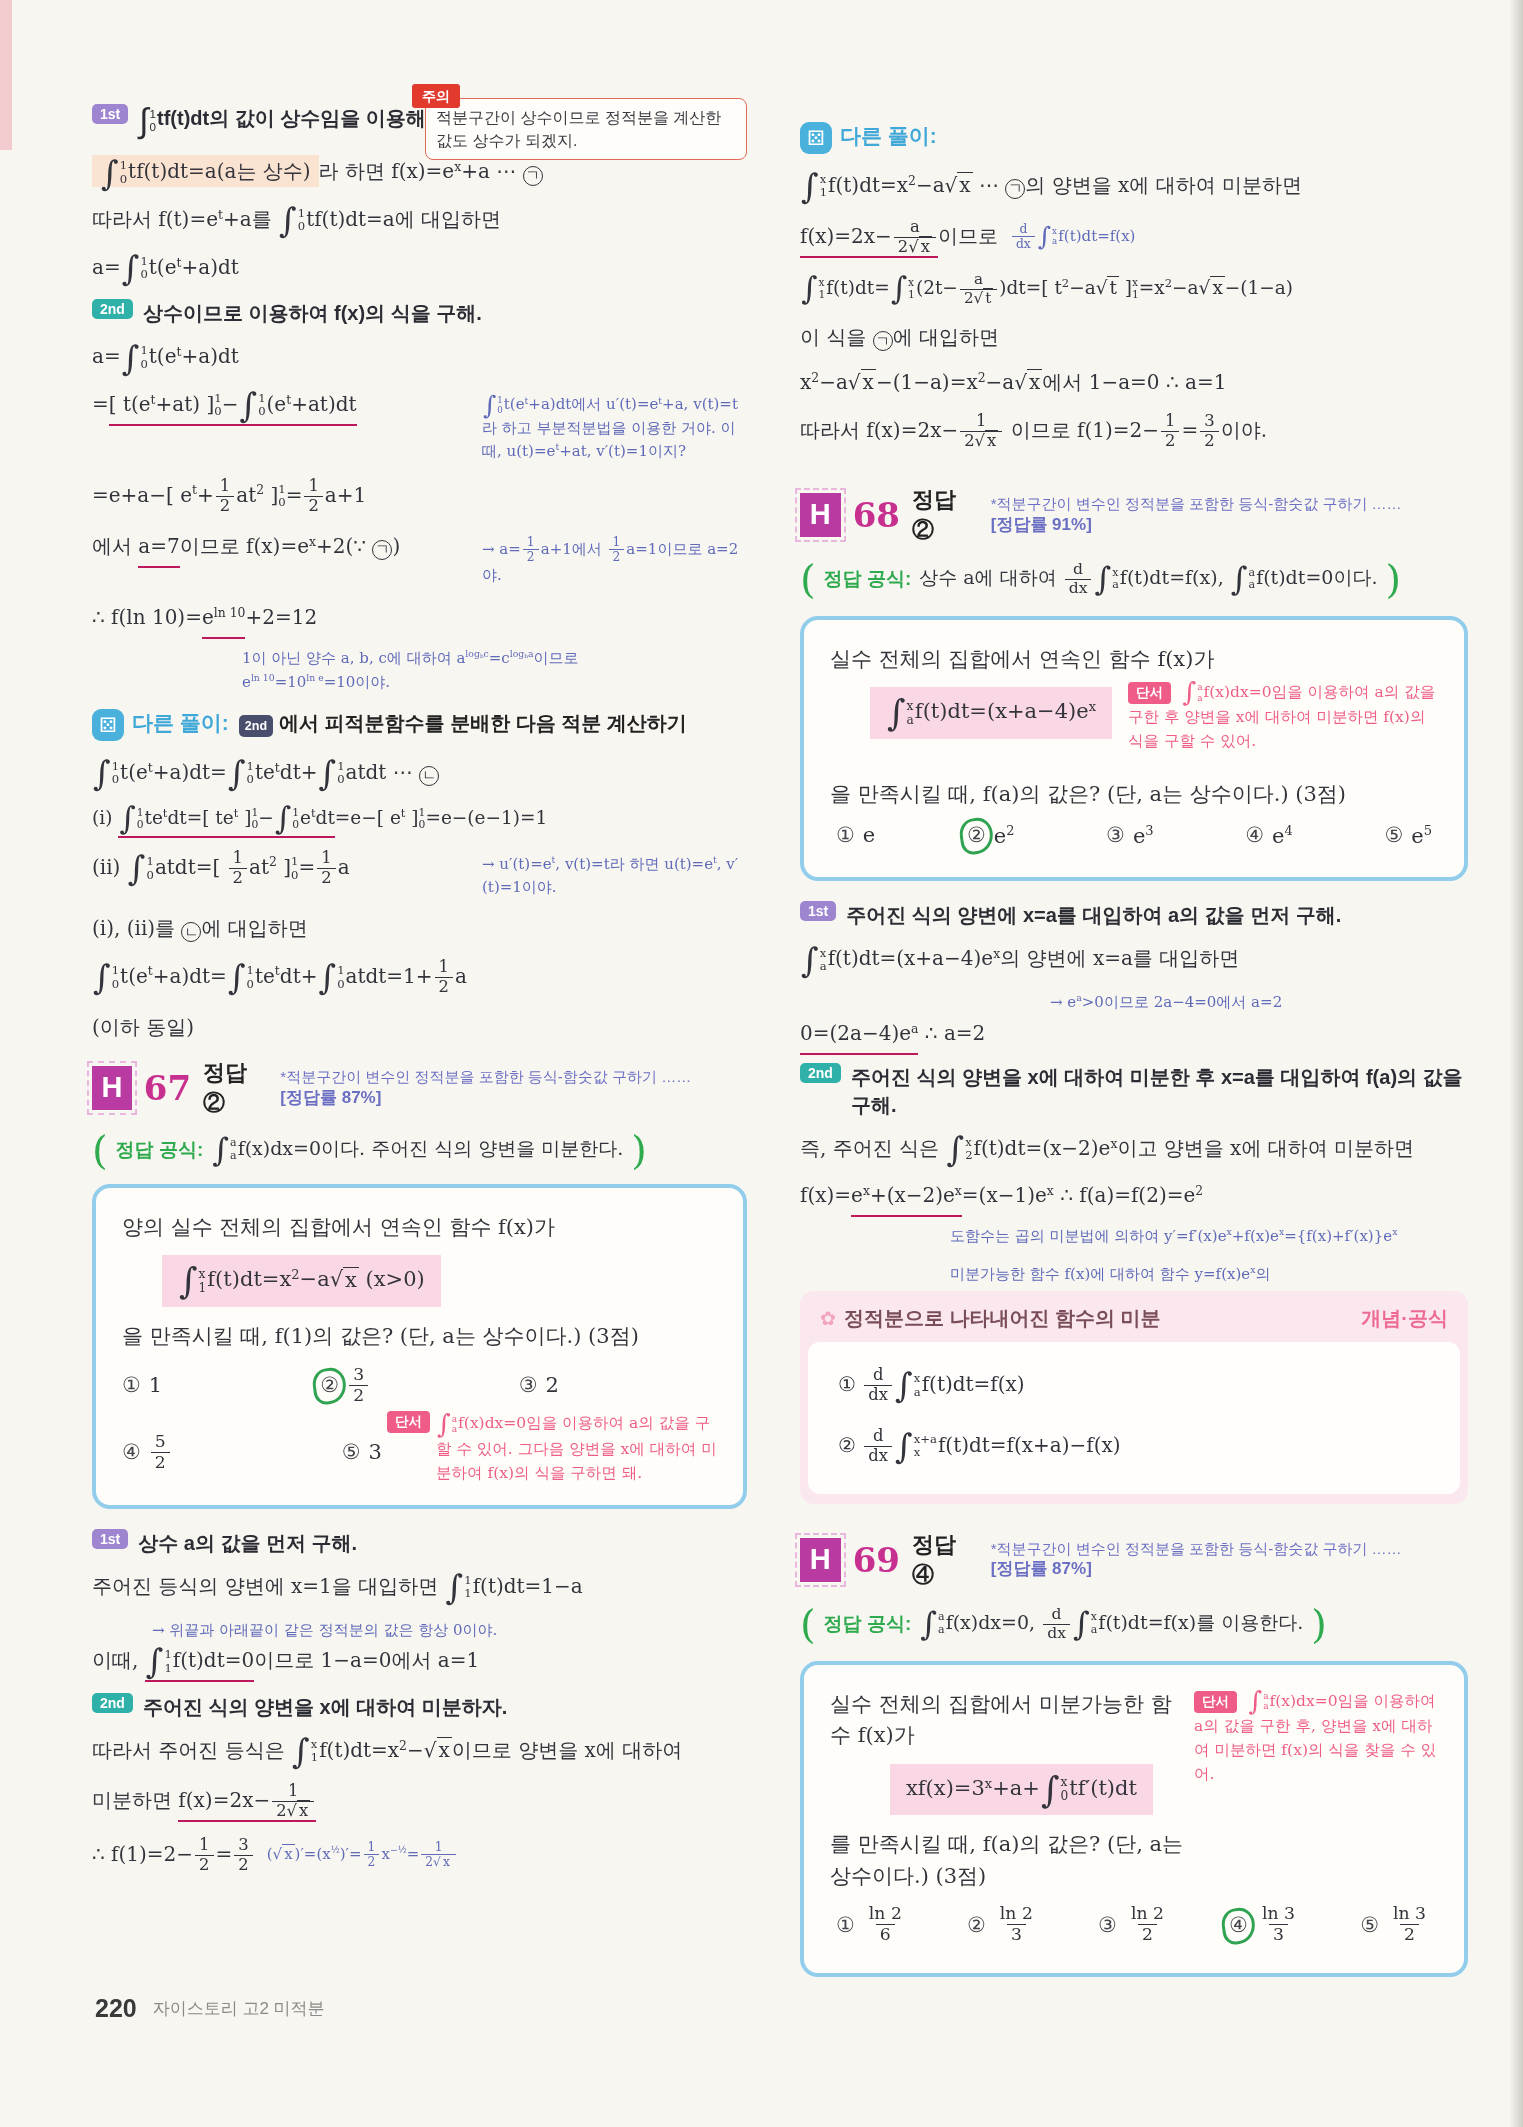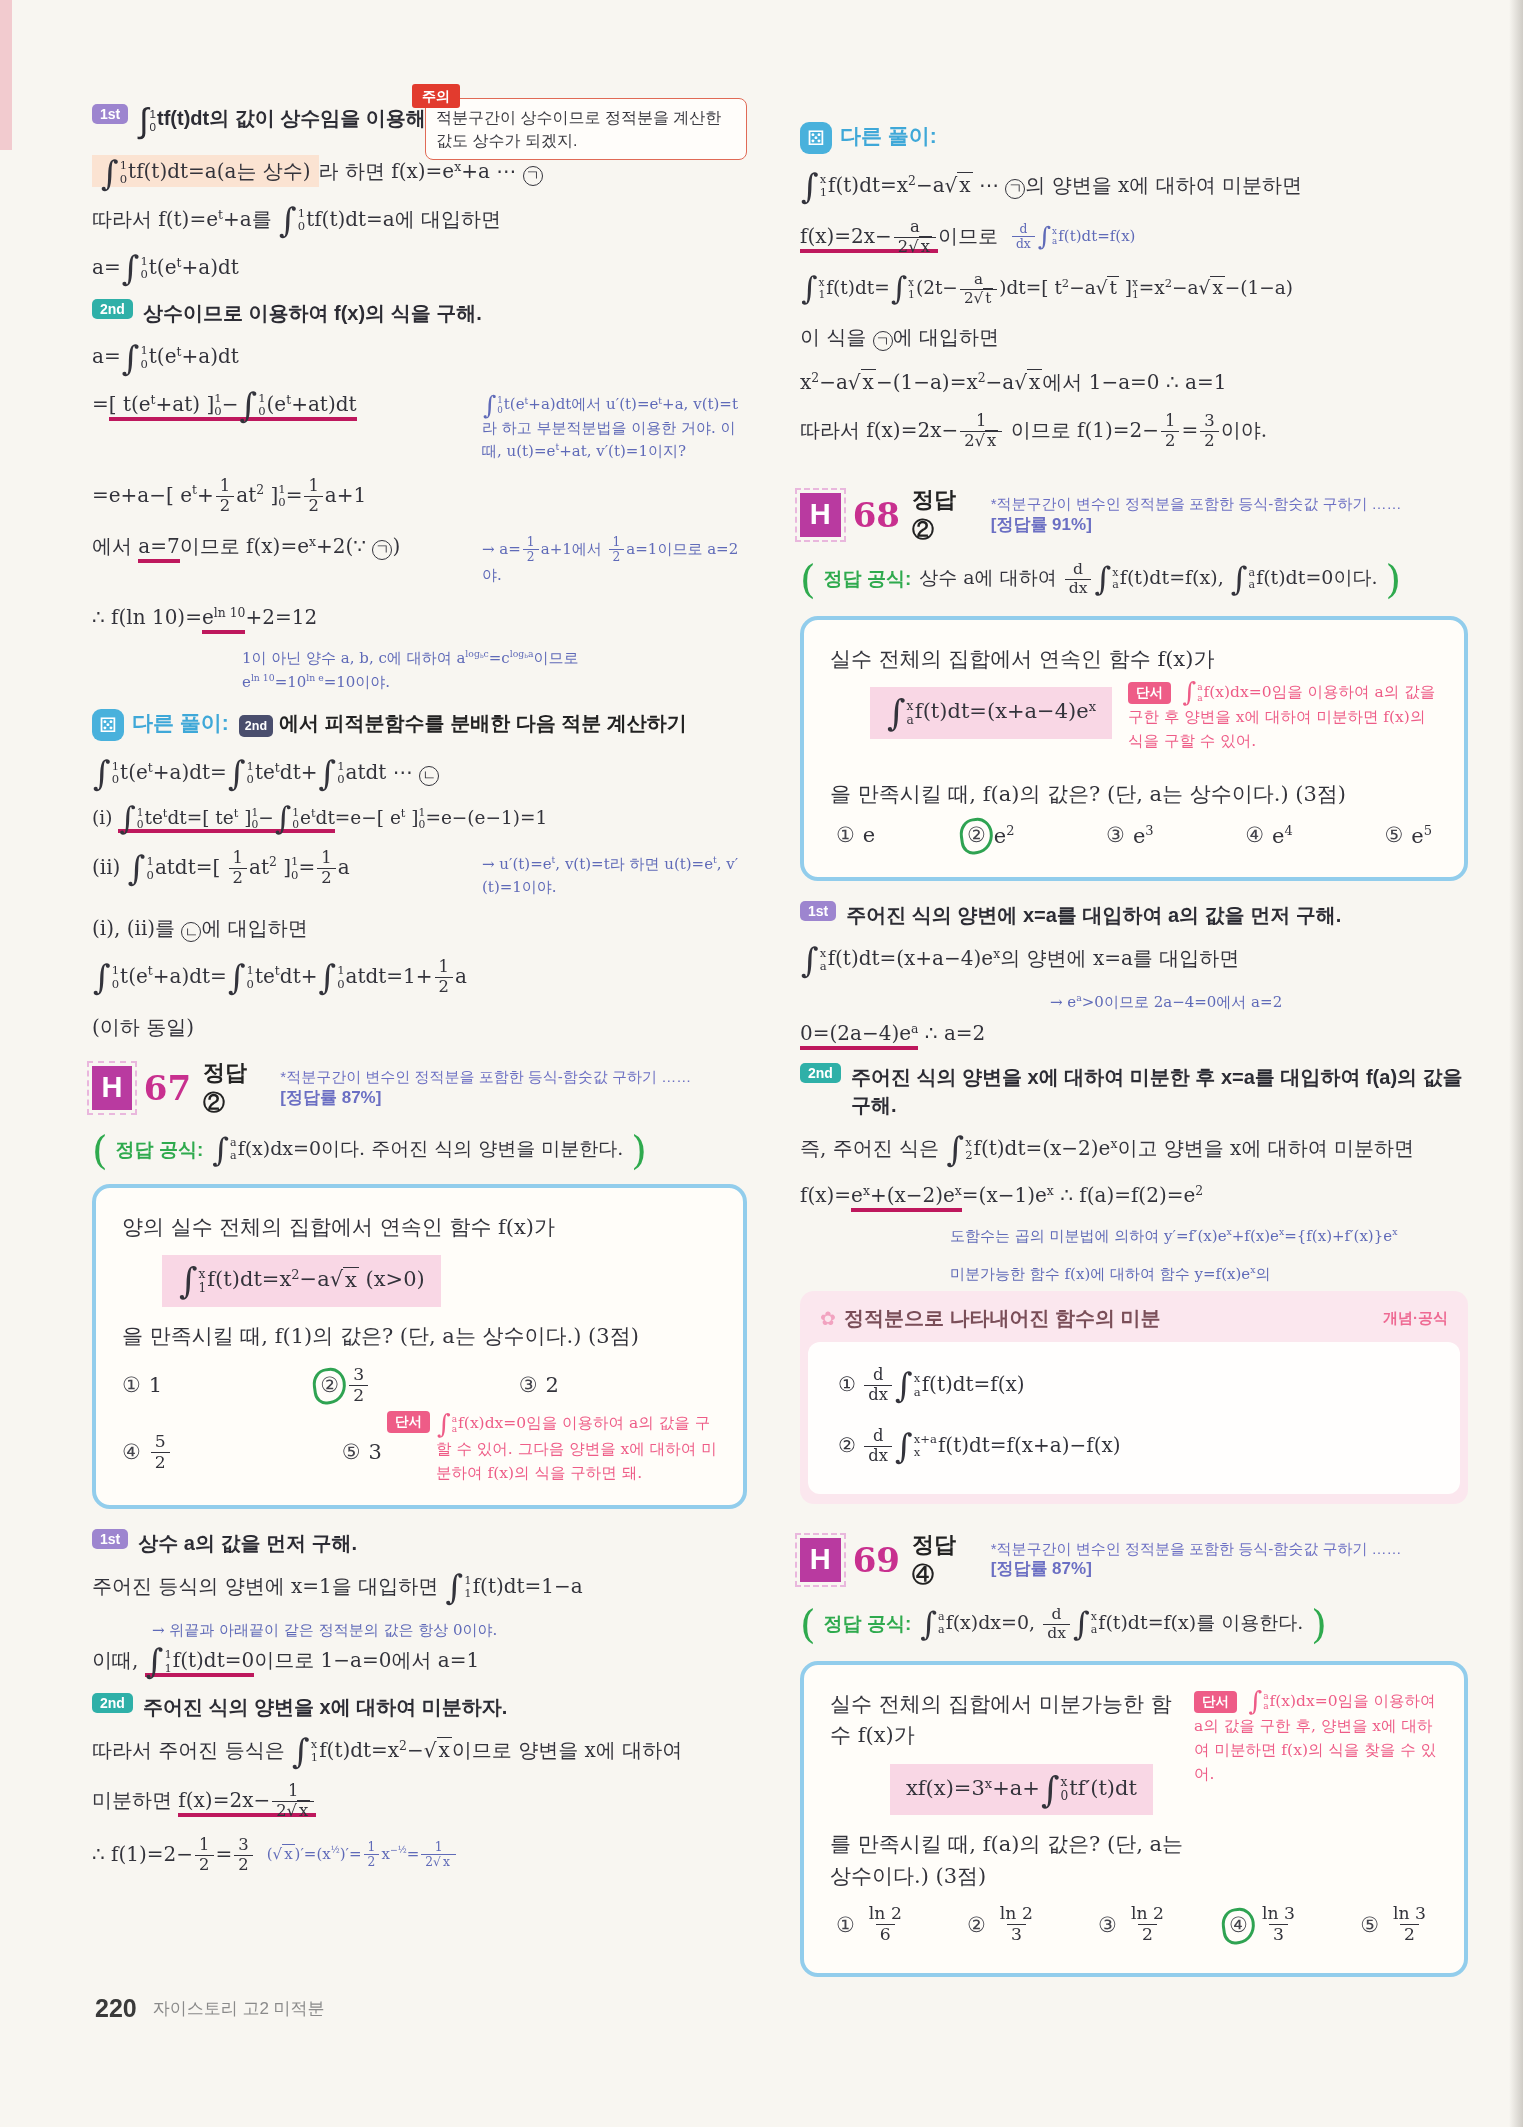--- a/index.html
+++ b/index.html
@@ -21,21 +21,21 @@
   .m sub{font-size:0.62em;vertical-align:-0.25em;}
   .int{display:inline-flex;align-items:center;vertical-align:middle;margin:0 1px;}
   .isg{font-size:1.7em;line-height:0.95;font-weight:400;}
   .ilm{display:inline-flex;flex-direction:column;justify-content:center;font-size:0.58em;line-height:1.15;margin-left:1px;text-align:left;}
   .frac{display:inline-flex;flex-direction:column;align-items:center;vertical-align:middle;font-size:0.82em;line-height:1.15;margin:0 2px;}
   .fn{padding:0 4px;}
   .fd{border-top:1.4px solid currentColor;padding:0 4px;}
   .sqrt{white-space:nowrap;}
   .sqb{border-top:1.4px solid currentColor;padding:0 2px;}
   .ev{display:inline-flex;flex-direction:column;font-size:0.58em;line-height:1.15;vertical-align:middle;text-align:left;}
-  .ul{border-bottom:4px solid #be185d;padding-bottom:1px;}
+  .ul{border-bottom:2px solid #be185d;padding-bottom:8px;}
   .circ{display:inline-flex;align-items:center;justify-content:center;width:1.25em;height:1.25em;
         border:1.5px solid currentColor;border-radius:50%;font-size:0.72em;vertical-align:-0.1em;}
 
   
   .badge{display:inline-flex;align-items:center;justify-content:center;color:#fff;font-weight:bold;
          font-size:14px;border-radius:5px;padding:2px 8px;font-family:"Liberation Sans",sans-serif;flex:0 0 auto;}
   .b1{background:#9d85cf;}
   .b2{background:#2fb0a8;}
   .b2d{background:#4a4e6d;font-size:12.5px;padding:2px 6px;margin:0 6px 0 2px;}
   .bclue{background:#ee5c87;font-size:13.5px;border-radius:4px;margin-right:6px;}
@@ -92,21 +92,21 @@
   .orow5{display:flex;justify-content:space-between;margin:10px 6px 4px;}
   .orow2{display:flex;}
   .lopts{display:flex;gap:170px;flex:1;}
   .clue-wrap{width:330px;display:flex;align-items:flex-start;margin-top:-8px;}
 
   
   .concept{background:#fbe7ee;border-radius:14px;padding:6px 8px 10px;margin:6px 0 20px;}
   .concept-head{display:flex;align-items:center;gap:8px;padding:8px 12px 10px;}
   .flower{color:#f2a3c0;font-size:19px;}
   .concept-title{font-weight:bold;font-size:20px;color:#7a4e58;flex:1;}
-  .concept-tag{color:#ee6a93;font-size:15px;font-weight:bold;}
+  .concept-tag{color:#ee6a93;font-size:20px;font-weight:bold;}
   .concept-body{background:#fffefd;border-radius:12px;padding:24px 30px;}
   .concept-body .mrow{margin-bottom:22px;}
   .concept-body .mrow:last-child{margin-bottom:4px;}
 
   
   .clue68{position:absolute;right:26px;top:60px;width:310px;}
   .clue69{position:absolute;right:20px;top:24px;width:250px;}
 
   .footer{position:absolute;left:95px;top:1994px;display:flex;align-items:center;gap:16px;}
   .fpage{font-size:25px;font-weight:bold;color:#3a3a3a;}

